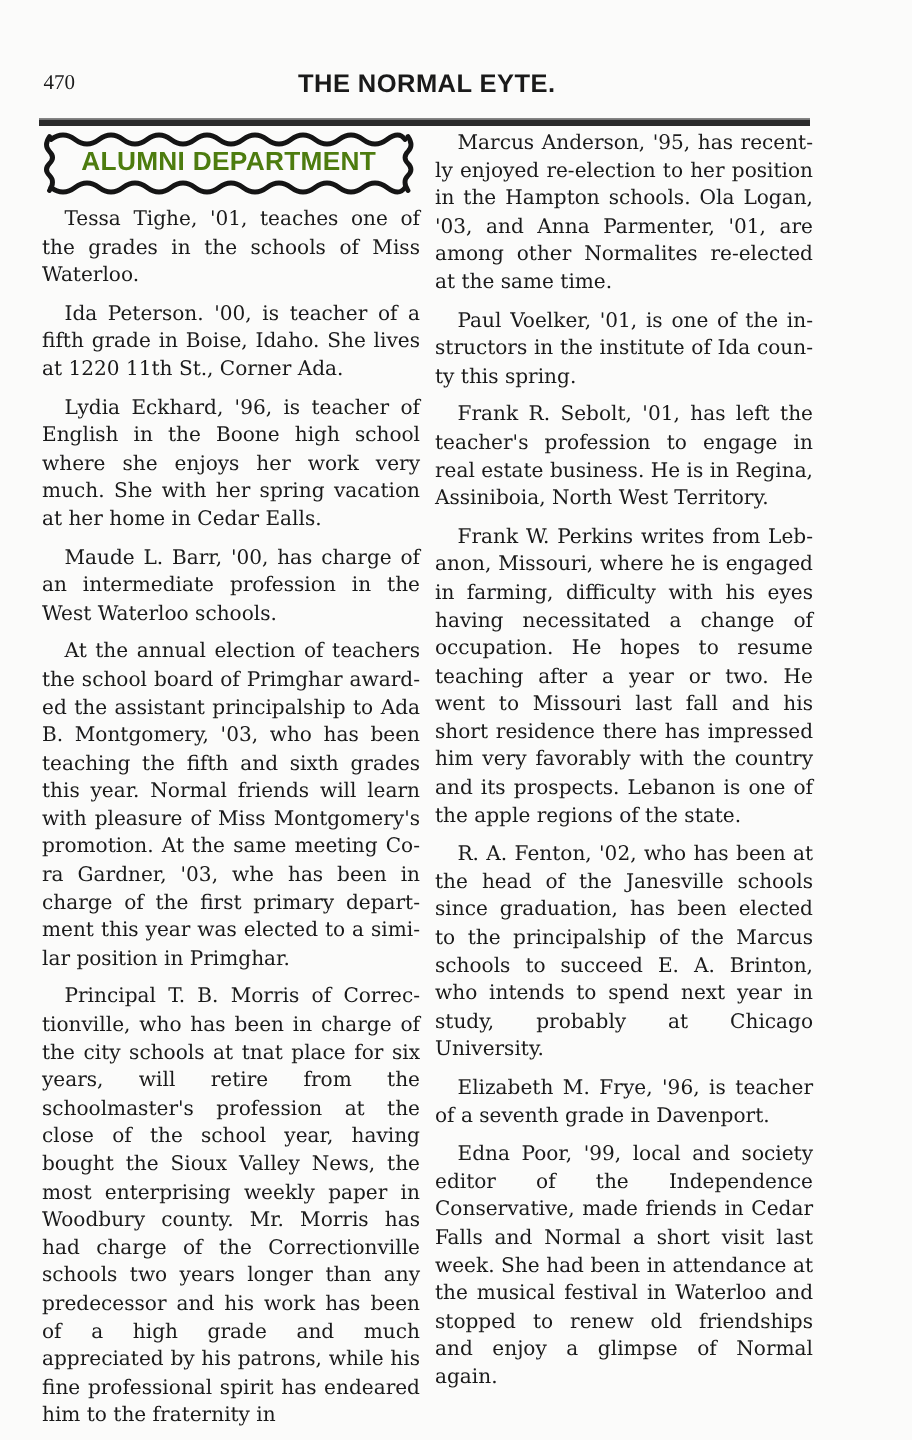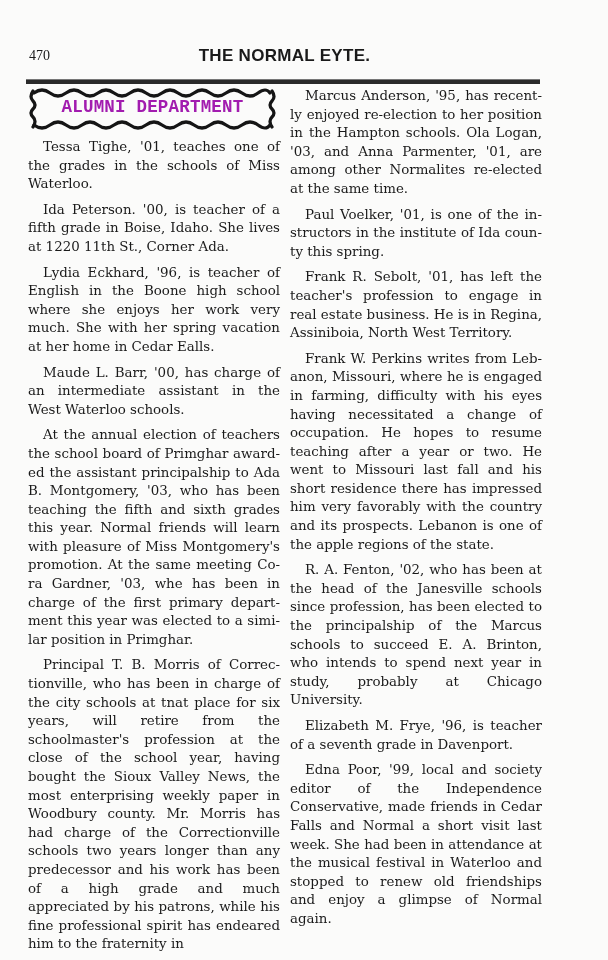--- a/index.html
+++ b/index.html
@@ -33,22 +33,22 @@
   .col-left { left: 28px; width: 252px; }
   .col-right { left: 290px; width: 252px; }
   .column p { margin: 0 0 7px 0; text-indent: 15px; hyphens: manual; }
   .column p.cont { text-indent: 0; }
   .ornament-box {
     position: relative; width: 249px; height: 44px; margin: 0 0 7px 0;
   }
   .ornament-box svg { position: absolute; left: 0; top: 0; }
   .ornament-title {
     position: absolute; left: 0; right: 0; top: 11px; text-align: center;
-    font-family: Liberation Mono, monospace; font-weight: bold; font-size: 17.5px;
-    letter-spacing: 0.2px; color: #a21caf;
+    font-family: Liberation Sans, sans-serif; font-weight: bold; font-size: 17.5px;
+    letter-spacing: 0.2px; color: #4d7c0f;
   }
 </style>
 </head>
 <body>
 
 <div class="page-header">
   <span class="page-number">470</span>
   <div class="journal-title">THE NORMAL EYTE.</div>
 </div>
 <div class="header-rule"></div>
@@ -61,27 +61,27 @@
         <path d="M6 38 q8 6 16 0 t16 0 t16 0 t16 0 t16 0 t16 0 t16 0 t16 0 t16 0 t16 0 t16 0 t16 0 t16 0 t16 0 t12 0"></path>
         <path d="M5 4 q-4 6 0 10 q4 4 0 8 q-4 4 0 8 q4 4 0 10"></path>
         <path d="M244 4 q4 6 0 10 q-4 4 0 8 q4 4 0 8 q-4 4 0 10"></path>
       </g>
     </svg>
     <div class="ornament-title">ALUMNI DEPARTMENT</div>
   </div>
   <p>Tessa Tighe, '01, teaches one of the grades in the schools of Miss Water­loo.</p>
   <p>Ida Peterson. '00, is teacher of a fifth grade in Boise, Idaho. She lives at 1220 11th St., Corner Ada.</p>
   <p>Lydia Eckhard, '96, is teacher of English in the Boone high school where she enjoys her work very much. She with her spring vaca­tion at her home in Cedar Ealls.</p>
-  <p>Maude L. Barr, '00, has charge of an intermediate assistant in the West Waterloo schools.</p>
+  <p>Maude L. Barr, '00, has charge of an intermediate profession in the West Waterloo schools.</p>
   <p>At the annual election of teachers the school board of Primghar award­ed the assistant principalship to Ada B. Montgomery, '03, who has been teaching the fifth and sixth grades this year. Normal friends will learn with pleasure of Miss Montgomery's promotion. At the same meeting Co­ra Gardner, '03, whe has been in charge of the first primary depart­ment this year was elected to a simi­lar position in Primghar.</p>
   <p>Principal T. B. Morris of Correc­tionville, who has been in charge of the city schools at tnat place for six years, will retire from the schoolmas­ter's profession at the close of the school year, having bought the Sioux Valley News, the most enterprising weekly paper in Woodbury county. Mr. Morris has had charge of the Correctionville schools two years longer than any predecessor and his work has been of a high grade and much appreciated by his patrons, while his fine professional spirit has endeared him to the fraternity in</p>
 </div>
 
 <div class="column col-right">
   <p>Marcus Anderson, '95, has recent­ly enjoyed re-election to her position in the Hampton schools. Ola Logan, '03, and Anna Parmenter, '01, are among other Normalites re-elected at the same time.</p>
   <p>Paul Voelker, '01, is one of the in­structors in the institute of Ida coun­ty this spring.</p>
   <p>Frank R. Sebolt, '01, has left the teacher's profession to engage in real estate business. He is in Regina, As­siniboia, North West Territory.</p>
   <p>Frank W. Perkins writes from Leb­anon, Missouri, where he is engaged in farming, difficulty with his eyes having necessitated a change of occu­pation. He hopes to resume teaching after a year or two. He went to Mis­souri last fall and his short residence there has impressed him very favor­ably with the country and its pros­pects. Lebanon is one of the apple regions of the state.</p>
-  <p>R. A. Fenton, '02, who has been at the head of the Janesville schools since profession, has been elected to the principalship of the Marcus schools to succeed E. A. Brinton, who intends to spend next year in study, probably at Chicago University.</p>
+  <p>R. A. Fenton, '02, who has been at the head of the Janesville schools since graduation, has been elected to the principalship of the Marcus schools to succeed E. A. Brinton, who intends to spend next year in study, probably at Chicago University.</p>
   <p>Elizabeth M. Frye, '96, is teacher of a seventh grade in Davenport.</p>
   <p>Edna Poor, '99, local and society editor of the Independence Conserva­tive, made friends in Cedar Falls and Normal a short visit last week. She had been in attendance at the musical festival in Waterloo and stopped to re­new old friendships and enjoy a glimpse of Normal again.</p>
 
 </div>
 
 </body></html>

